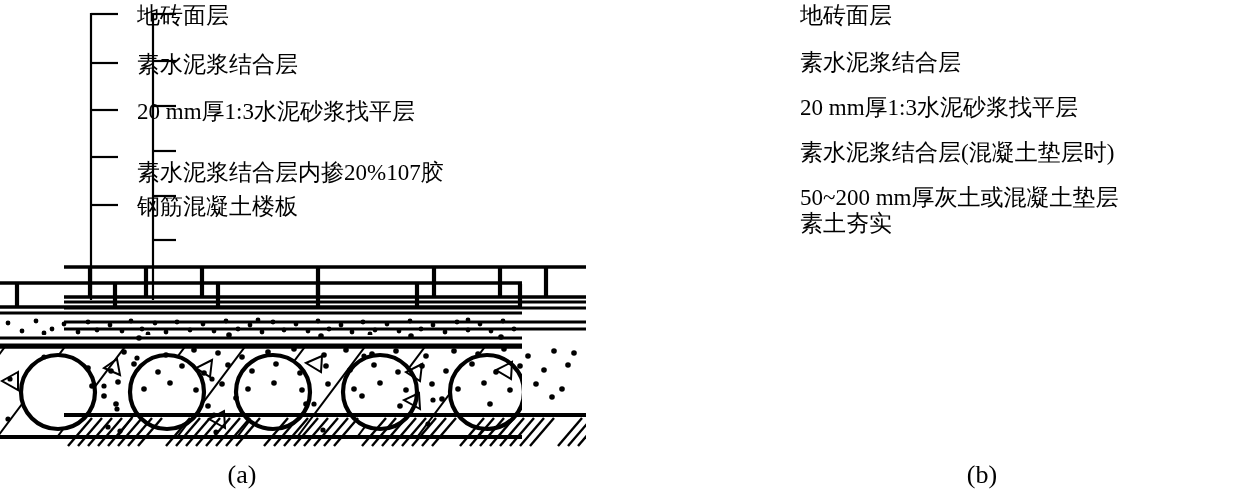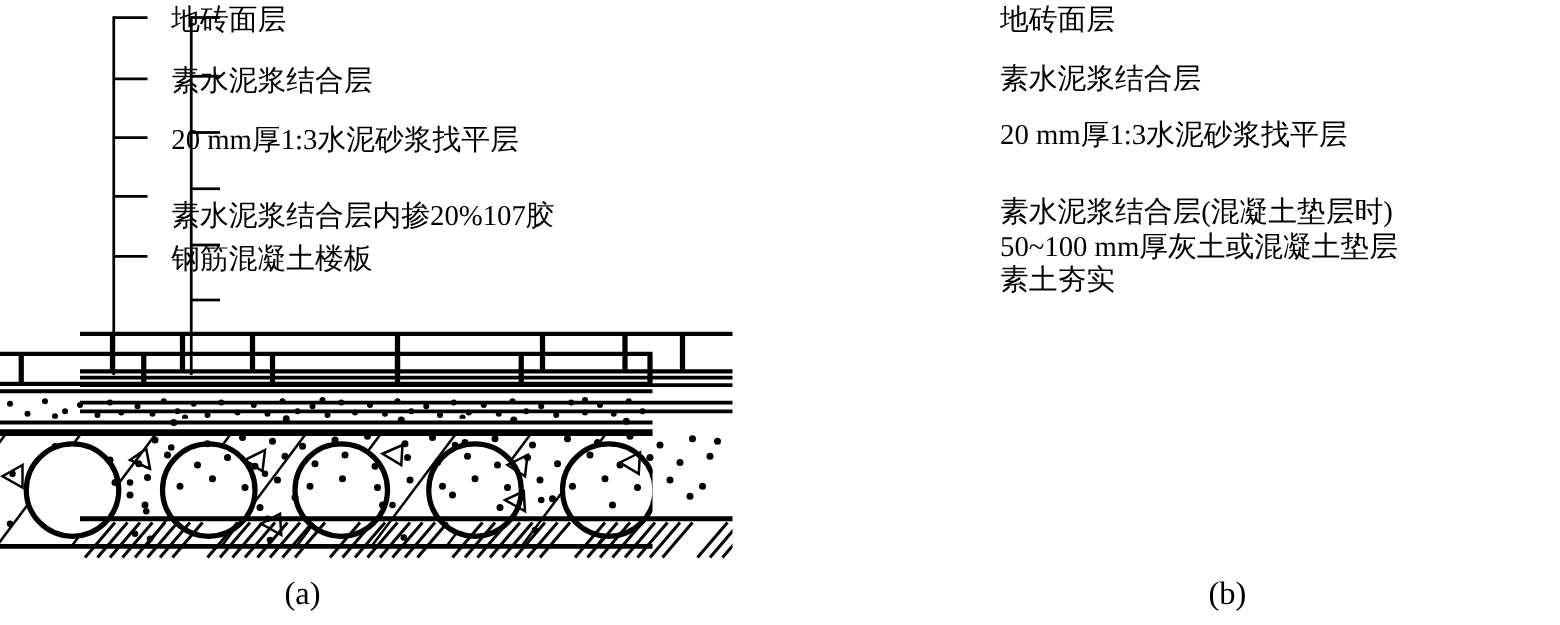--- a/index.html
+++ b/index.html
@@ -417,21 +417,21 @@
             <line x1="1202" y1="446" x2="1226" y2="418"></line>
           </g>
         </g>
       </g>
     </svg>
 
     <ul class="label-list">
       <li class="label-item" style="top:4px">地砖面层</li>
       <li class="label-item" style="top:51px">素水泥浆结合层</li>
       <li class="label-item" style="top:96px">20 mm厚1:3水泥砂浆找平层</li>
-      <li class="label-item" style="top:158px">素水泥浆结合层(混凝土垫层时)</li>
-      <li class="label-item" style="top:186px">50~100 mm厚灰土或混凝土垫层</li>
+      <li class="label-item" style="top:141px">素水泥浆结合层(混凝土垫层时)</li>
+      <li class="label-item" style="top:186px">50~200 mm厚灰土或混凝土垫层</li>
       <li class="label-item" style="top:212px">素土夯实</li>
     </ul>
 
     <div class="caption" style="left:298px; top:460px;">(b)</div>
   </div>
 
 </div>
 
 </body></html>

